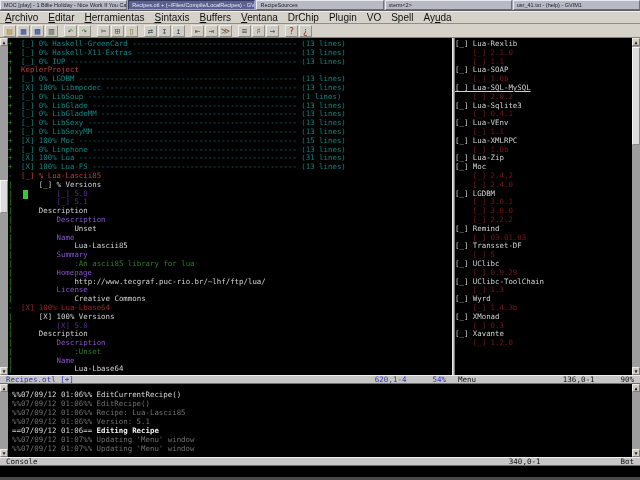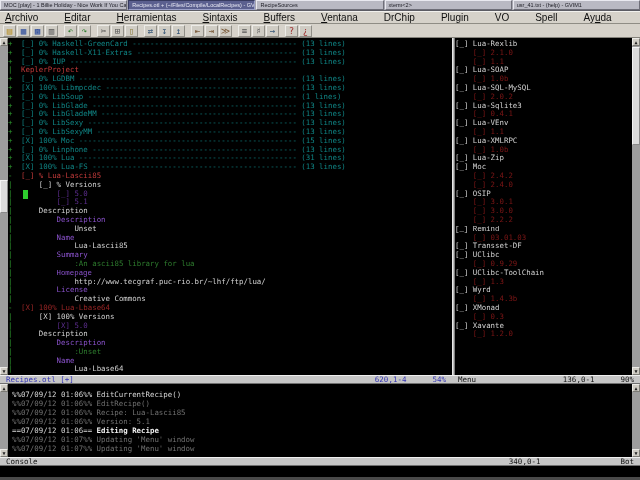--- a/index.html
+++ b/index.html
@@ -10,21 +10,21 @@
   .taskbar{position:absolute;top:0;left:0;width:640px;height:11px;background:#a6a6b0;
            display:flex;gap:1px;border-bottom:1px solid #5c5c64;box-sizing:border-box;}
   .tb-btn{flex:1;min-width:0;font:5.5px "Liberation Sans",sans-serif;color:#1c1c24;
           background:#b9b9c3;border:1px solid;border-color:#e9e9f0 #6e6e78 #6e6e78 #e9e9f0;
           overflow:hidden;white-space:nowrap;padding:0 3px;line-height:8px;box-sizing:border-box;}
   .tb-btn.active{background:#5b608f;color:#e8e9f4;border-color:#373b60 #9ba0c8 #9ba0c8 #373b60;}
 
   
   .menubar{position:absolute;top:11px;left:0;width:640px;height:13px;background:#d6d2ca;
            border-top:1px solid #f2f1ee;border-bottom:1px solid #8f8d85;box-sizing:border-box;
-           display:flex;align-items:center;font:10px "Liberation Sans",sans-serif;color:#101010;gap:16px;}
+           display:flex;align-items:center;font:10px "Liberation Sans",sans-serif;color:#101010;}
   .menu-item{padding:0 5px;white-space:nowrap;}
   .menu-item u{text-decoration:underline;}
 
   
   .toolbar{position:absolute;top:24px;left:0;width:640px;height:14px;background:#d6d2ca;
            border-bottom:1px solid #84827b;box-sizing:border-box;display:flex;align-items:center;padding-left:3px;}
   .tbi{width:13px;height:12px;margin-right:1px;background:#cfccc4;border:1px solid;
        border-color:#ecebe7 #908e87 #908e87 #ecebe7;box-sizing:border-box;
        font-size:9px;line-height:10px;text-align:center;overflow:hidden;}
   .tbi.sep{margin-left:5px;}
@@ -162,39 +162,40 @@
         <div class="row"><span class="gut">|</span><span class="txt"><span style="color: rgb(138, 82, 204);">        Name</span></span></div>
         <div class="row"><span class="gut">|</span><span class="txt"><span style="color: rgb(210, 210, 210);">            Lua-Lbase64</span></span></div>
       </div>
     <div class="vsep"></div>
     <div class="win win-right" id="win-right">
         <div class="row"><span class="txt"><span style="color: rgb(210, 210, 210);">[_] Lua-Rexlib</span></span></div>
         <div class="row"><span class="txt"><span style="color: rgb(125, 22, 22);">    [_] 2.1.0</span></span></div>
         <div class="row"><span class="txt"><span style="color: rgb(125, 22, 22);">    [_] 1.1</span></span></div>
         <div class="row"><span class="txt"><span style="color: rgb(210, 210, 210);">[_] Lua-SOAP</span></span></div>
         <div class="row"><span class="txt"><span style="color: rgb(125, 22, 22);">    [_] 1.0b</span></span></div>
-        <div class="row"><span class="txt"><span style="color: rgb(210, 210, 210);">[_] Lua-SQL-MySQL</span></span></div>
+        <div class="row"><span class="txt"><span style="color: rgb(210, 210, 210); text-decoration: underline;">[_] Lua-SQL-MySQL</span></span></div>
         <div class="row"><span class="txt"><span style="color: rgb(125, 22, 22);">    [_] 2.0.2</span></span></div>
         <div class="row"><span class="txt"><span style="color: rgb(210, 210, 210);">[_] Lua-Sqlite3</span></span></div>
         <div class="row"><span class="txt"><span style="color: rgb(125, 22, 22);">    [_] 0.4.1</span></span></div>
         <div class="row"><span class="txt"><span style="color: rgb(210, 210, 210);">[_] Lua-VEnv</span></span></div>
         <div class="row"><span class="txt"><span style="color: rgb(125, 22, 22);">    [_] 1.1</span></span></div>
         <div class="row"><span class="txt"><span style="color: rgb(210, 210, 210);">[_] Lua-XMLRPC</span></span></div>
         <div class="row"><span class="txt"><span style="color: rgb(125, 22, 22);">    [_] 1.0b</span></span></div>
         <div class="row"><span class="txt"><span style="color: rgb(210, 210, 210);">[_] Lua-Zip</span></span></div>
         <div class="row"><span class="txt"><span style="color: rgb(210, 210, 210);">[_] Moc</span></span></div>
         <div class="row"><span class="txt"><span style="color: rgb(125, 22, 22);">    [_] 2.4.2</span></span></div>
         <div class="row"><span class="txt"><span style="color: rgb(125, 22, 22);">    [_] 2.4.0</span></span></div>
-        <div class="row"><span class="txt"><span style="color: rgb(210, 210, 210);">[_] OSIP</span></span></div>
+        <div class="row"><span class="txt"><span style="color: rgb(210, 210, 210);">[_] LGDBM</span></span></div>
         <div class="row"><span class="txt"><span style="color: rgb(125, 22, 22);">    [_] 3.0.1</span></span></div>
         <div class="row"><span class="txt"><span style="color: rgb(125, 22, 22);">    [_] 3.0.0</span></span></div>
         <div class="row"><span class="txt"><span style="color: rgb(125, 22, 22);">    [_] 2.2.2</span></span></div>
-        <div class="row"><span class="txt"><span style="color: rgb(210, 210, 210); font-family: Liberation Mono, monospace;">[_] Remind</span></span></div>
+        <div class="row"><span class="txt"><span style="color: rgb(210, 210, 210);">[_] Remind</span></span></div>
         <div class="row"><span class="txt"><span style="color: rgb(125, 22, 22);">    [_] 03.01.03</span></span></div>
         <div class="row"><span class="txt"><span style="color: rgb(210, 210, 210);">[_] Transset-DF</span></span></div>
+        <div class="row"><span class="txt"><span style="color: rgb(125, 22, 22);">    [_] 5</span></span></div>
         <div class="row"><span class="txt"><span style="color: rgb(210, 210, 210);">[_] UClibc</span></span></div>
         <div class="row"><span class="txt"><span style="color: rgb(125, 22, 22);">    [_] 0.9.29</span></span></div>
         <div class="row"><span class="txt"><span style="color: rgb(210, 210, 210);">[_] UClibc-ToolChain</span></span></div>
         <div class="row"><span class="txt"><span style="color: rgb(125, 22, 22);">    [_] 1.3</span></span></div>
         <div class="row"><span class="txt"><span style="color: rgb(210, 210, 210);">[_] Wyrd</span></span></div>
         <div class="row"><span class="txt"><span style="color: rgb(125, 22, 22);">    [_] 1.4.3b</span></span></div>
         <div class="row"><span class="txt"><span style="color: rgb(210, 210, 210);">[_] XMonad</span></span></div>
         <div class="row"><span class="txt"><span style="color: rgb(125, 22, 22);">    [_] 0.3</span></span></div>
         <div class="row"><span class="txt"><span style="color: rgb(210, 210, 210);">[_] Xavante</span></span></div>
         <div class="row"><span class="txt"><span style="color: rgb(125, 22, 22);">    [_] 1.2.0</span></span></div>

